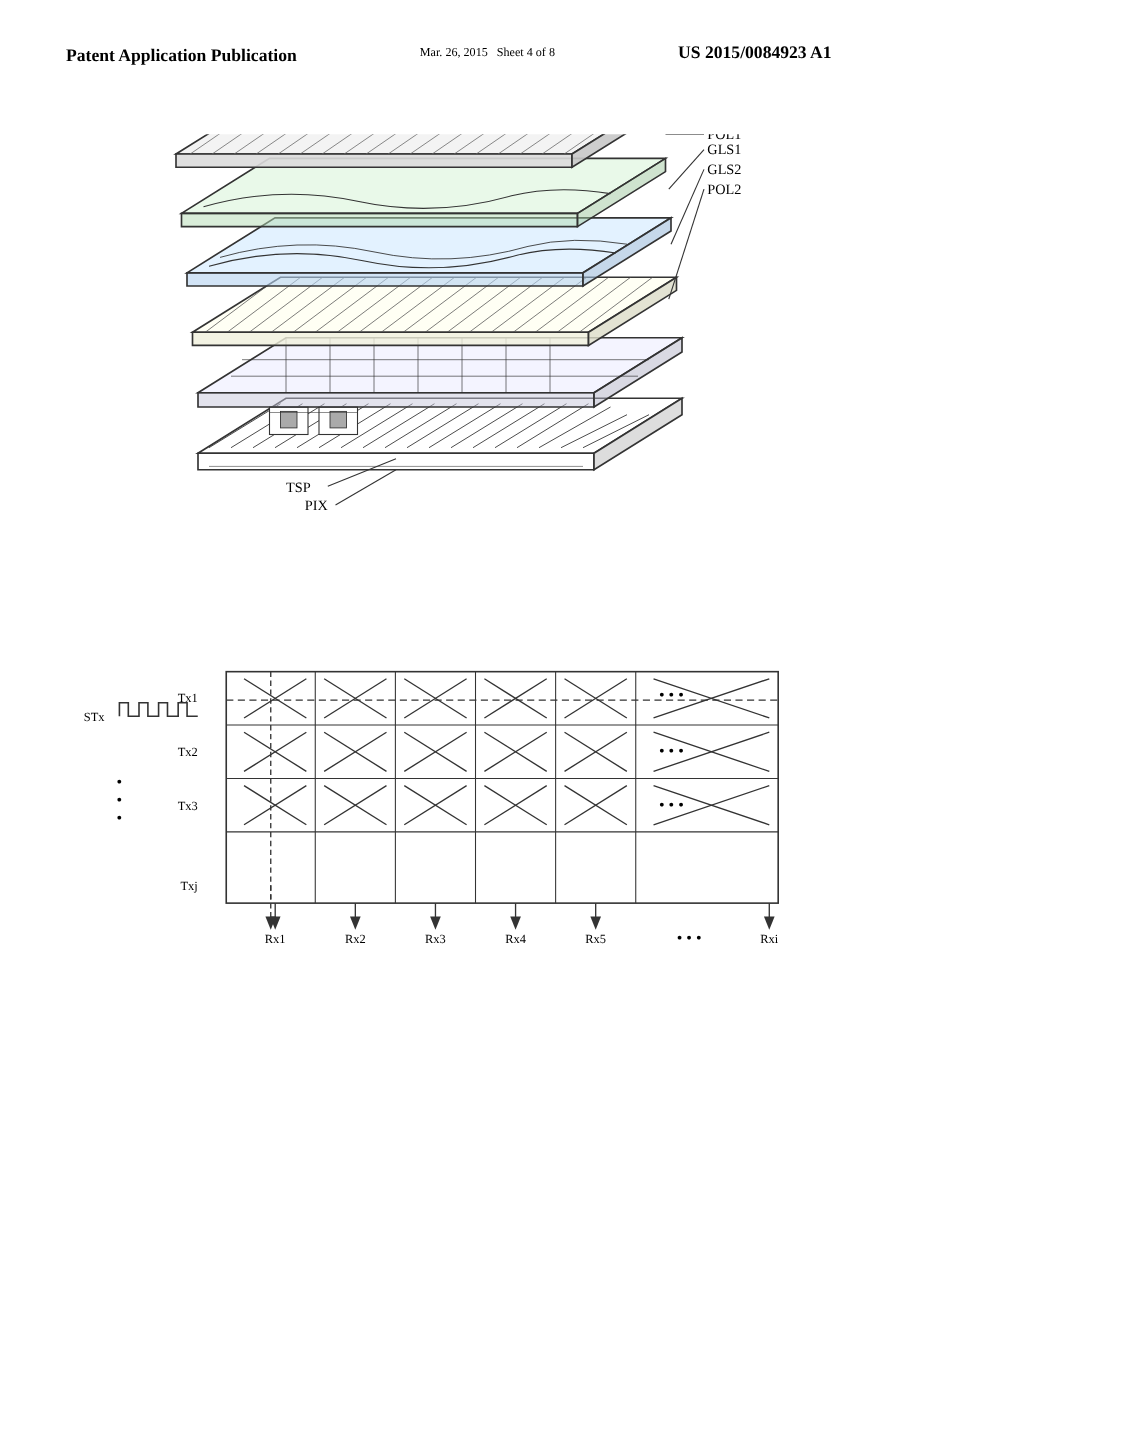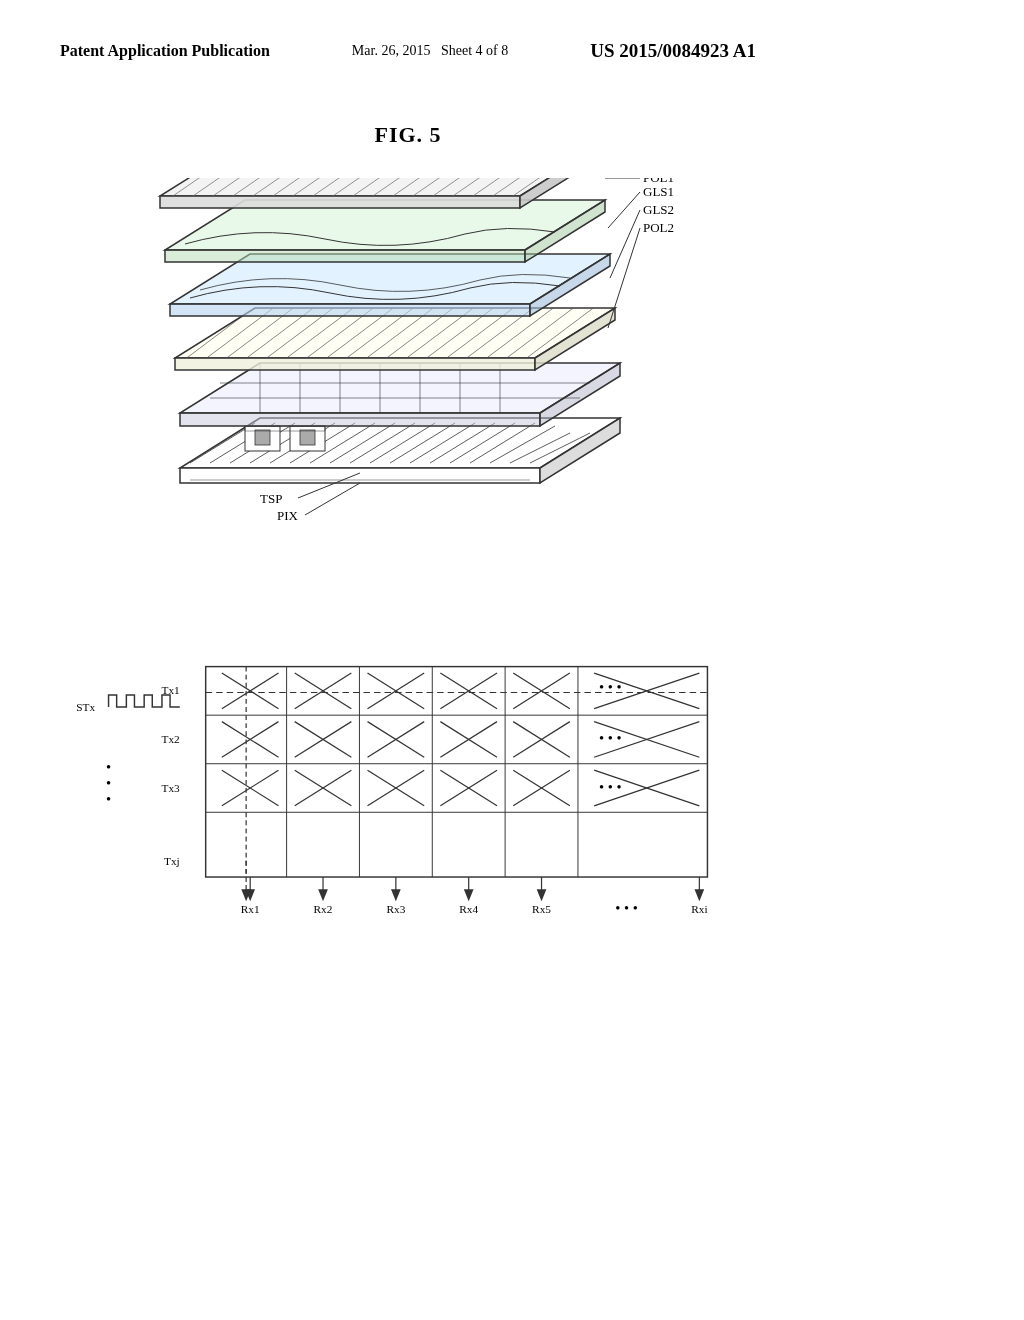--- a/index.html
+++ b/index.html
@@ -25,25 +25,25 @@
       margin-bottom: 60px;
       font-size: 15px;
     }
     .header-left {
       font-weight: bold;
       font-size: 16px;
       line-height: 1.4;
     }
     .header-center {
       text-align: right;
-      font-size: 14px;
+      font-size: 11px;
       line-height: 1.6;
     }
     .header-right {
-      font-size: 19px;
+      font-size: 16px;
       font-weight: bold;
       text-align: left;
     }
     .fig-title {
       text-align: center;
       font-size: 22px;
       font-weight: bold;
       margin-bottom: 30px;
       letter-spacing: 1px;
     }
@@ -73,23 +73,20 @@
     </div>
     <div class="header-center">
       <span>Mar. 26, 2015</span>&nbsp;&nbsp;
       <span>Sheet 4 of 8</span>
     </div>
     <div class="header-right">
       <span>US 2015/0084923 A1</span>
     </div>
   </div>
 
-  <div class="fig-title">
-    <span>FIG. 5</span>
-  </div>
 
   <div class="fig5-container">
     <svg width="680" height="380" viewBox="0 0 680 380">
 
       <g>
 
         <polygon points="120,290 480,290 560,240 200,240" fill="white" stroke="#333" stroke-width="1.5"></polygon>
 
         <line x1="130" y1="285" x2="195" y2="245" stroke="#333" stroke-width="0.8"></line>
         <line x1="150" y1="285" x2="215" y2="245" stroke="#333" stroke-width="0.8"></line>

